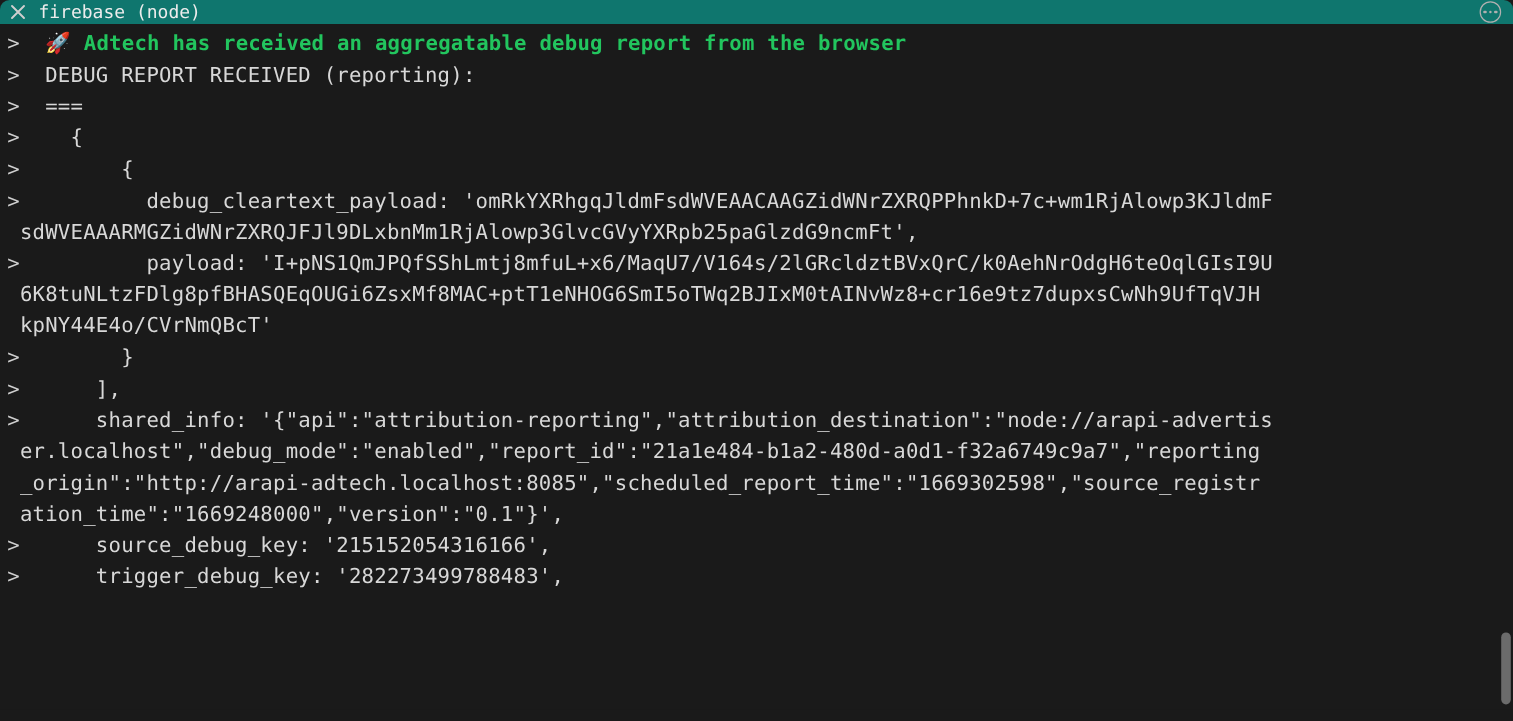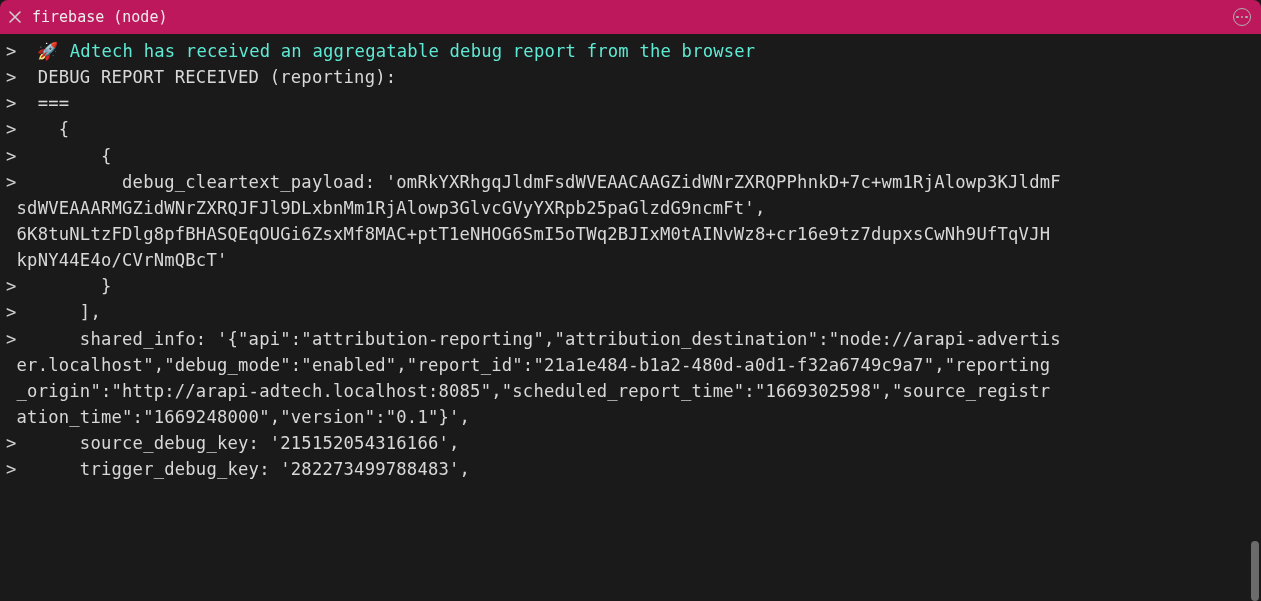--- a/index.html
+++ b/index.html
@@ -6,22 +6,22 @@
   html, body {
     width: 1261px;
     height: 601px;
     background: #1a1a1a;
     font-family: "Menlo", "Consolas", "DejaVu Sans Mono", monospace;
     font-size: 17px;
     overflow: hidden;
     color: #d8d8d8;
   }
   .tabbar {
-    height: 34px;
-    background: #be185d;
+    height: 20px;
+    background: #0f766e;
     display: flex;
     align-items: center;
     padding: 0 8px;
     position: relative;
     border-top-left-radius: 8px;
     border-top-right-radius: 8px;
   }
   .tab-close {
     width: 14px;
     height: 14px;
@@ -65,21 +65,21 @@
     padding: 4px 6px 4px 6px;
     height: calc(601px - 30px);
     overflow: hidden;
     position: relative;
     line-height: 1.52;
     font-size: 17.2px;
     letter-spacing: 0.2px;
   }
   .line { white-space: pre-wrap; word-break: break-all; }
   .prompt { color: #cfcfcf; }
-  .headline { color: #5eead4; font-weight: 400; }
+  .headline { color: #22c55e; font-weight: 700; }
   .rocket { filter: saturate(110%); }
   .scrollbar {
     position: absolute;
     right: 2px;
     bottom: 4px;
     width: 8px;
     height: 60px;
     background: #6b6b6b;
     border-radius: 4px;
   }
@@ -104,20 +104,21 @@
 </div>
 
 <div class="terminal">
   <div class="line"><span class="prompt">&gt;  </span><span class="rocket">🚀</span><span class="headline"> Adtech has received an aggregatable debug report from the browser</span></div>
   <div class="line"><span class="prompt">&gt;  </span><span>DEBUG REPORT RECEIVED (reporting):</span></div>
   <div class="line"><span class="prompt">&gt;  </span><span>===</span></div>
   <div class="line"><span class="prompt">&gt;  </span><span>  {</span></div>
   <div class="line"><span class="prompt">&gt;  </span><span>      {</span></div>
   <div class="line"><span class="prompt">&gt;  </span><span>        debug_cleartext_payload: 'omRkYXRhgqJldmFsdWVEAACAAGZidWNrZXRQPPhnkD+7c+wm1RjAlowp3KJldmF</span></div>
   <div class="line"><span> sdWVEAAARMGZidWNrZXRQJFJl9DLxbnMm1RjAlowp3GlvcGVyYXRpb25paGlzdG9ncmFt',</span></div>
+  <div class="line"><span class="prompt">&gt;  </span><span>        payload: 'I+pNS1QmJPQfSShLmtj8mfuL+x6/MaqU7/V164s/2lGRcldztBVxQrC/k0AehNrOdgH6teOqlGIsI9U</span></div>
   <div class="line"><span> 6K8tuNLtzFDlg8pfBHASQEqOUGi6ZsxMf8MAC+ptT1eNHOG6SmI5oTWq2BJIxM0tAINvWz8+cr16e9tz7dupxsCwNh9UfTqVJH</span></div>
   <div class="line"><span> kpNY44E4o/CVrNmQBcT'</span></div>
   <div class="line"><span class="prompt">&gt;  </span><span>      }</span></div>
   <div class="line"><span class="prompt">&gt;  </span><span>    ],</span></div>
   <div class="line"><span class="prompt">&gt;  </span><span>    shared_info: '{"api":"attribution-reporting","attribution_destination":"node://arapi-advertis</span></div>
   <div class="line"><span> er.localhost","debug_mode":"enabled","report_id":"21a1e484-b1a2-480d-a0d1-f32a6749c9a7","reporting</span></div>
   <div class="line"><span> _origin":"http://arapi-adtech.localhost:8085","scheduled_report_time":"1669302598","source_registr</span></div>
   <div class="line"><span> ation_time":"1669248000","version":"0.1"}',</span></div>
   <div class="line"><span class="prompt">&gt;  </span><span>    source_debug_key: '215152054316166',</span></div>
   <div class="line"><span class="prompt">&gt;  </span><span>    trigger_debug_key: '282273499788483',</span></div>

